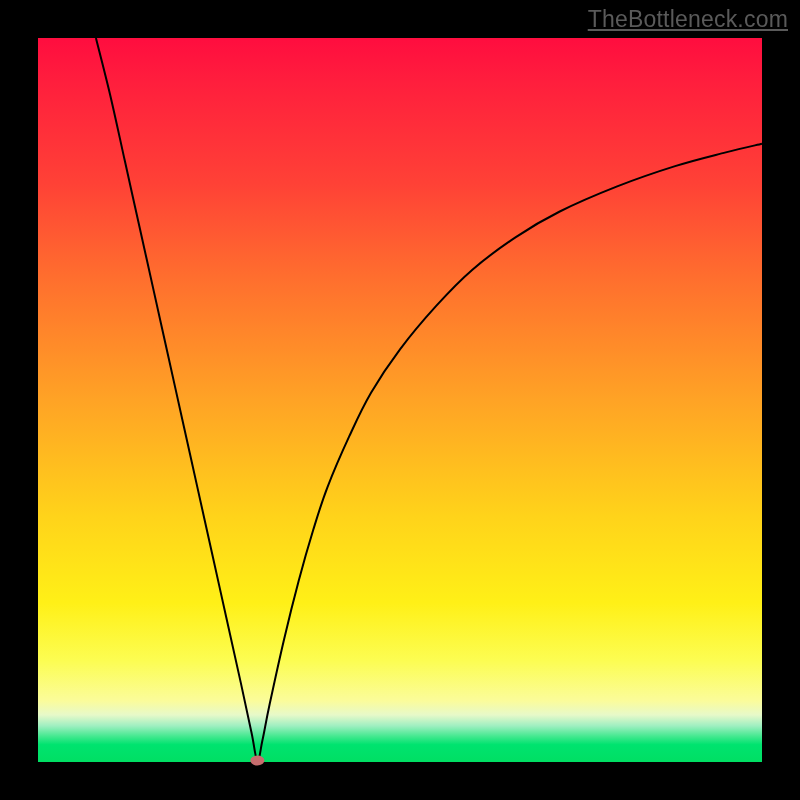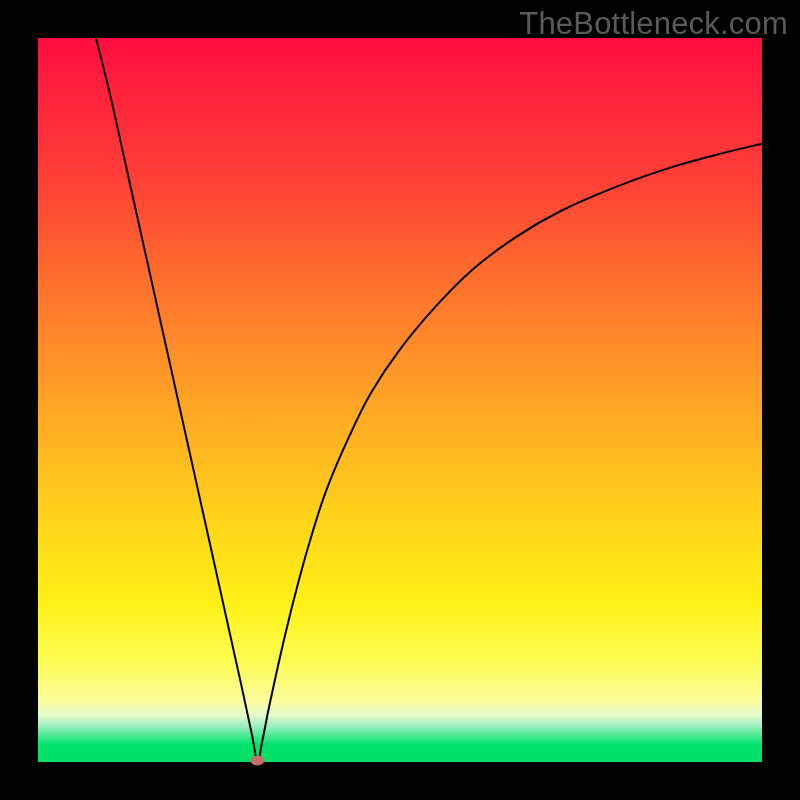--- a/index.html
+++ b/index.html
@@ -39,24 +39,25 @@
       #41e88e 96.5%,
       #00e36f 97.6%,
       #00df63 100%
     );
   }
   .watermark {
     position: absolute;
     top: 6px;
     right: 12px;
     color: #5a5a5a;
-    font-size: 31px;
+    font-size: 23px;
     font-weight: 400;
     letter-spacing: 0.2px;
     user-select: none;
+    text-decoration: underline;
   }
   .curve-svg {
     position: absolute;
     left: 0;
     top: 0;
     width: 724px;
     height: 724px;
     overflow: visible;
   }
   .curve-path {

